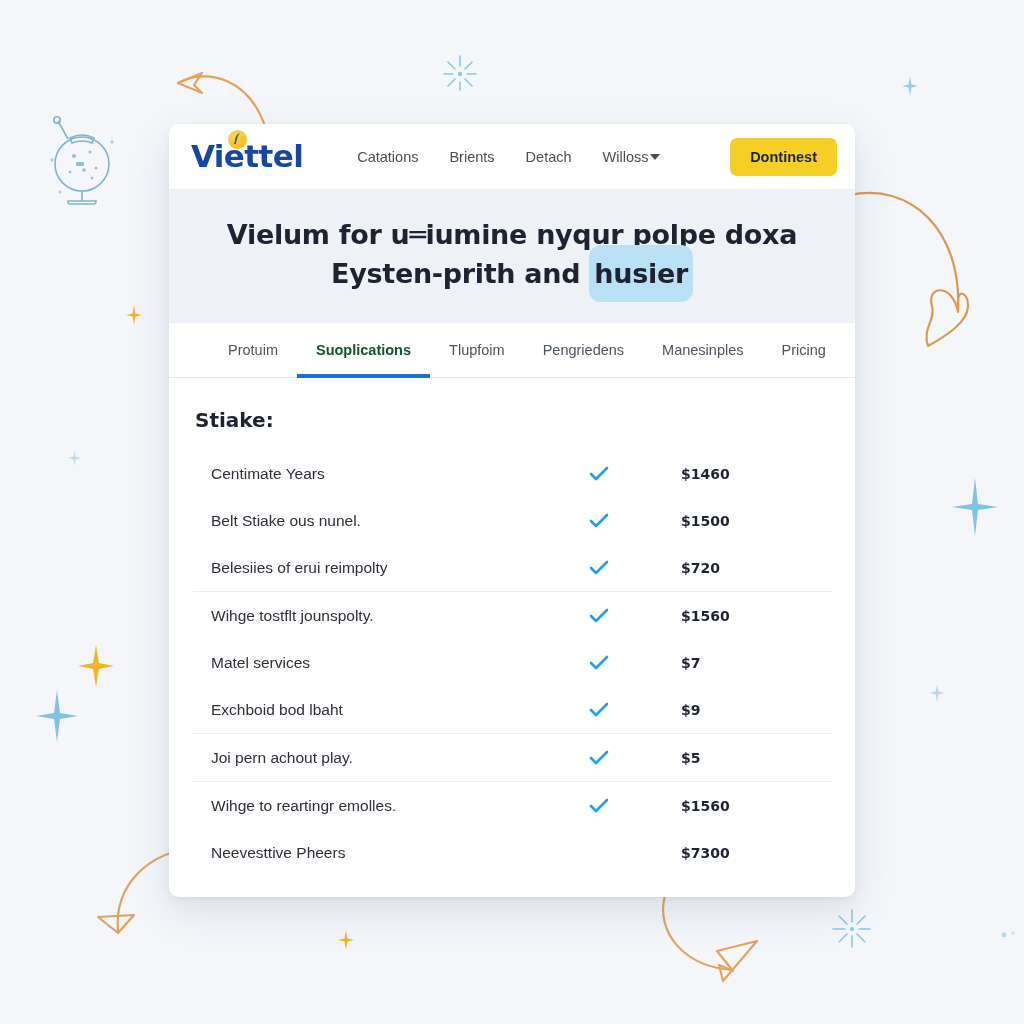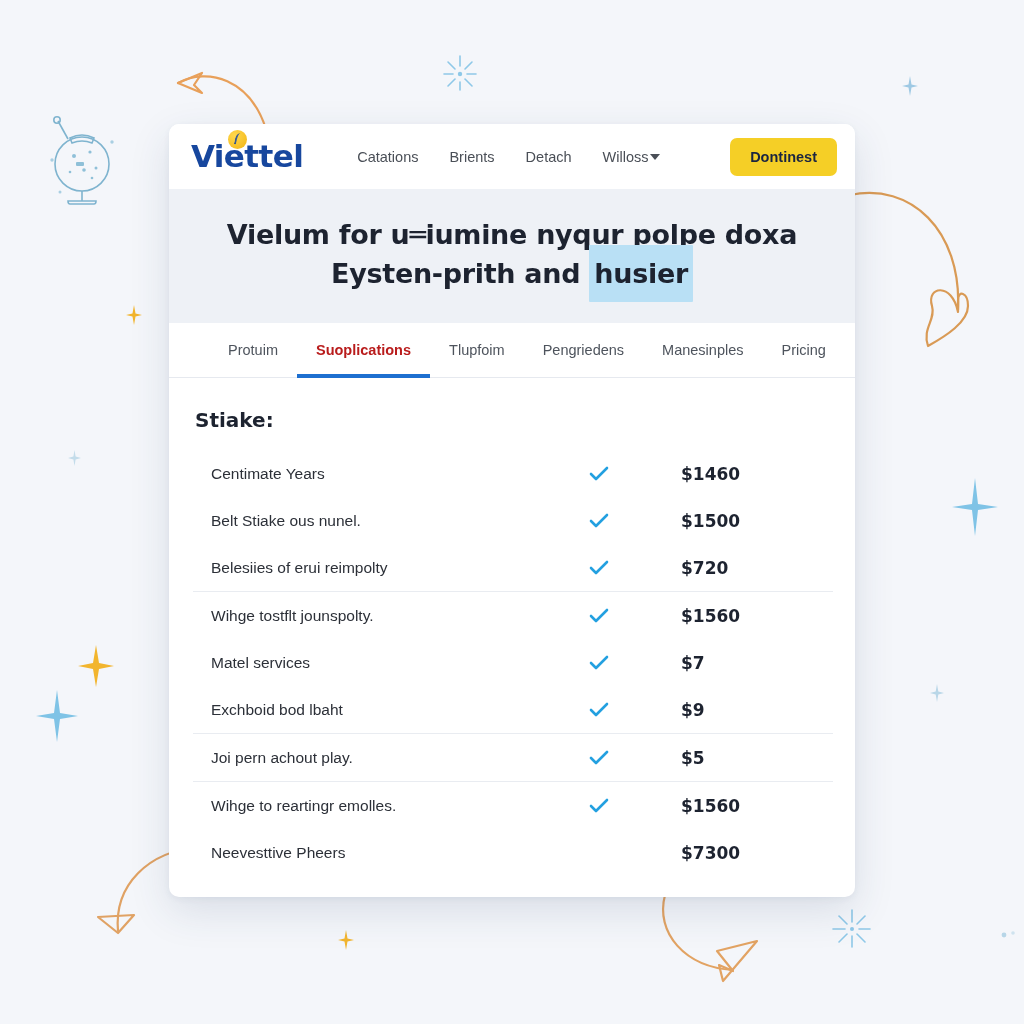--- a/index.html
+++ b/index.html
@@ -133,21 +133,21 @@
   .hero h1 {
     font-family: "DejaVu Sans", sans-serif;
     font-size: 27px;
     line-height: 1.45;
     font-weight: bold;
     color: #1d2330;
     letter-spacing: -0.3px;
   }
   .hl {
     background: #b9e0f5;
-    border-radius: 1px;
+    border-radius: 12px;
     padding: 13px 5px;
   }
 
   .hero-actions {
     margin-top: 19px;
     display: flex;
     align-items: center;
     justify-content: center;
     gap: 0;
   }
@@ -186,21 +186,21 @@
   .tab {
     font-size: 14.5px;
     color: #4e545d;
     padding: 19px 19px 16px;
     cursor: pointer;
     white-space: nowrap;
     border-bottom: 4px solid transparent;
     margin-bottom: -1px;
   }
   .tab.active {
-    color: #b91c1c;
+    color: #14532d;
     font-weight: bold;
     border-bottom-color: #1d6fd0;
   }
 
   
   .content {
     padding: 30px 22px 0 24px;
     flex: 1 1 auto;
     overflow: hidden;
   }
@@ -233,21 +233,21 @@
     flex: 0 0 92px;
     text-align: left;
     color: #23a0e0;
     font-size: 18px;
     line-height: 1;
   }
   .row-check svg { display: block; }
   .row-price {
     flex: 0 0 150px;
     font-family: "DejaVu Sans", sans-serif;
-    font-size: 17px;
+    font-size: 14px;
     font-weight: bold;
     color: #1d2330;
     text-align: left;
   }
 </style>
 </head>
 <body>
 
 <div class="decor">
 

